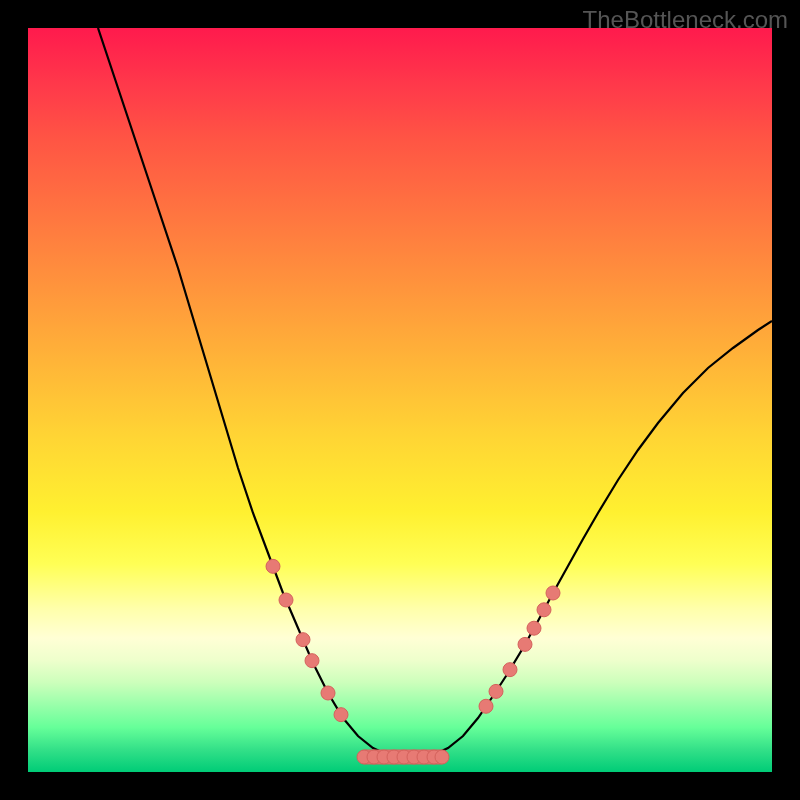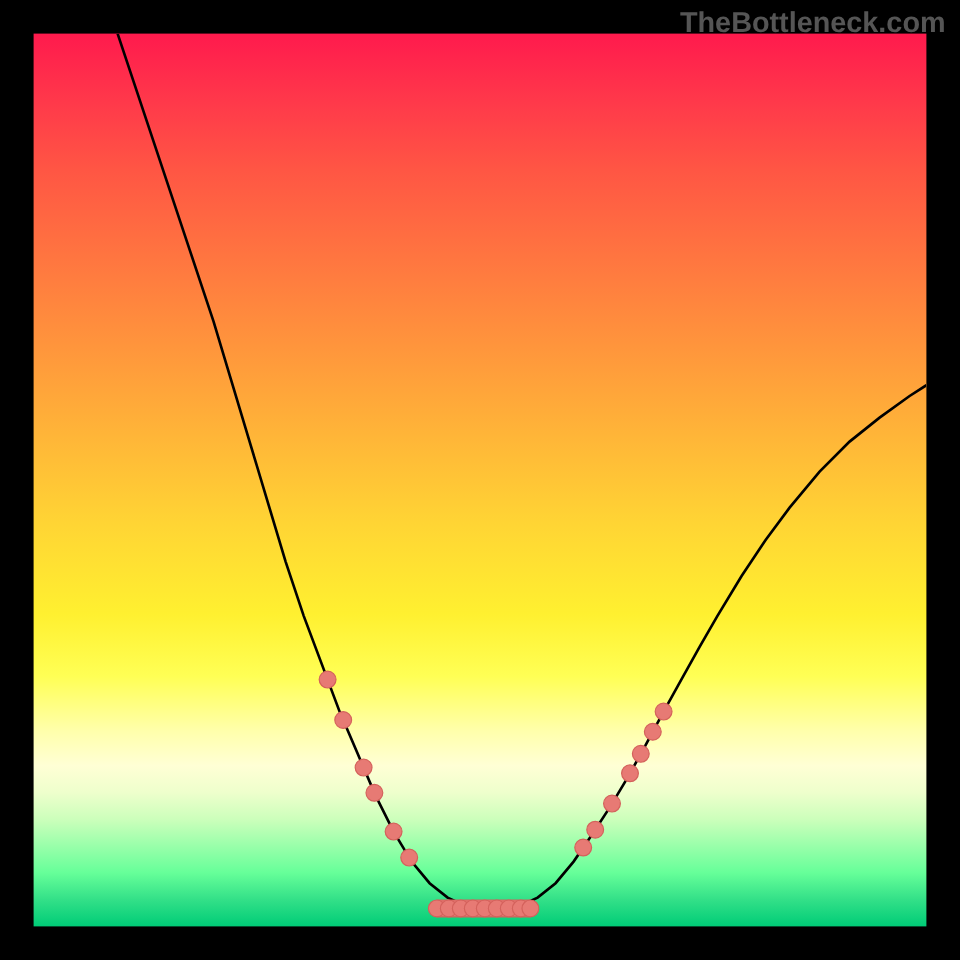--- a/index.html
+++ b/index.html
@@ -42,21 +42,21 @@
       #33e088 97%,
       #00cc77 100%
     );
   }
   .watermark {
     position: absolute;
     top: 6px;
     right: 12px;
     font-family: Arial, Helvetica, sans-serif;
     font-size: 24px;
-    font-weight: bold;
+    font-weight: normal;
     color: #555;
     z-index: 5;
   }
   svg.curve-layer {
     position: absolute;
     left: 0;
     top: 0;
     width: 744px;
     height: 744px;
   }

